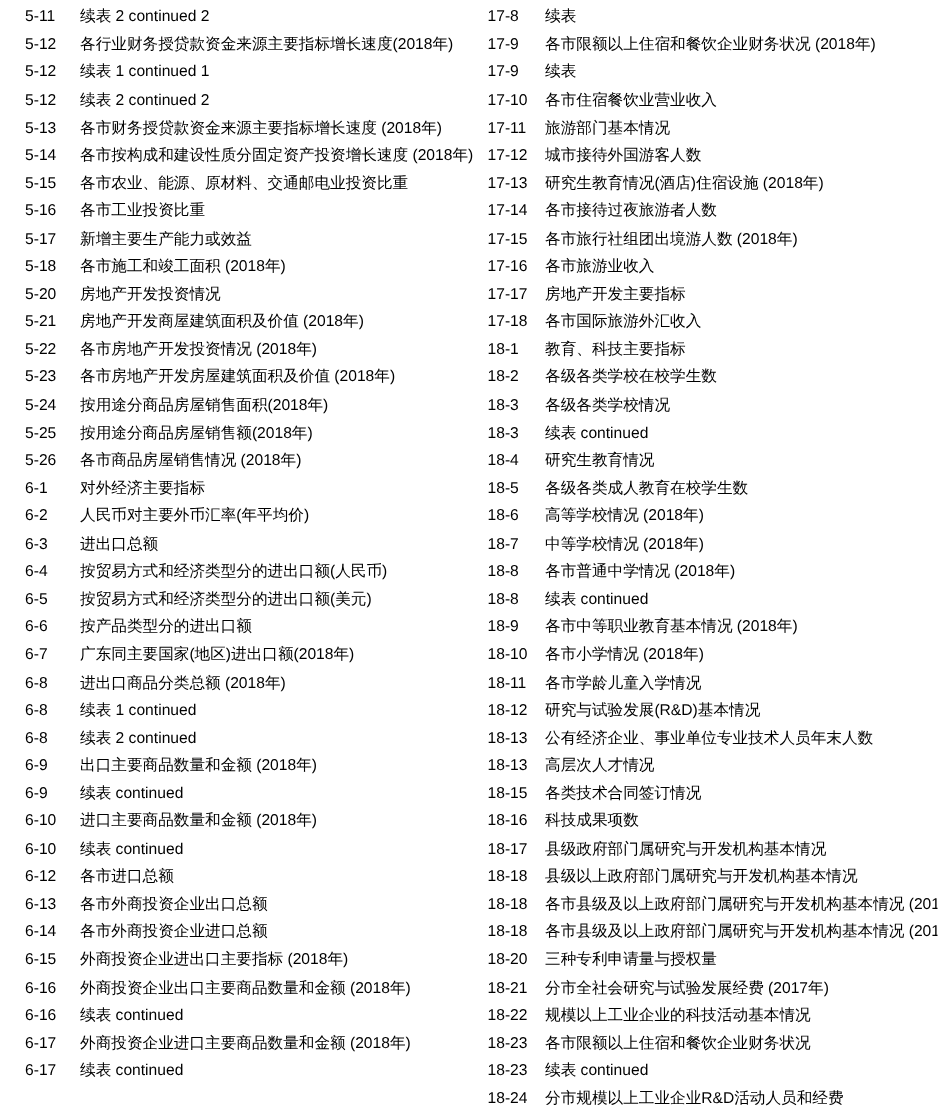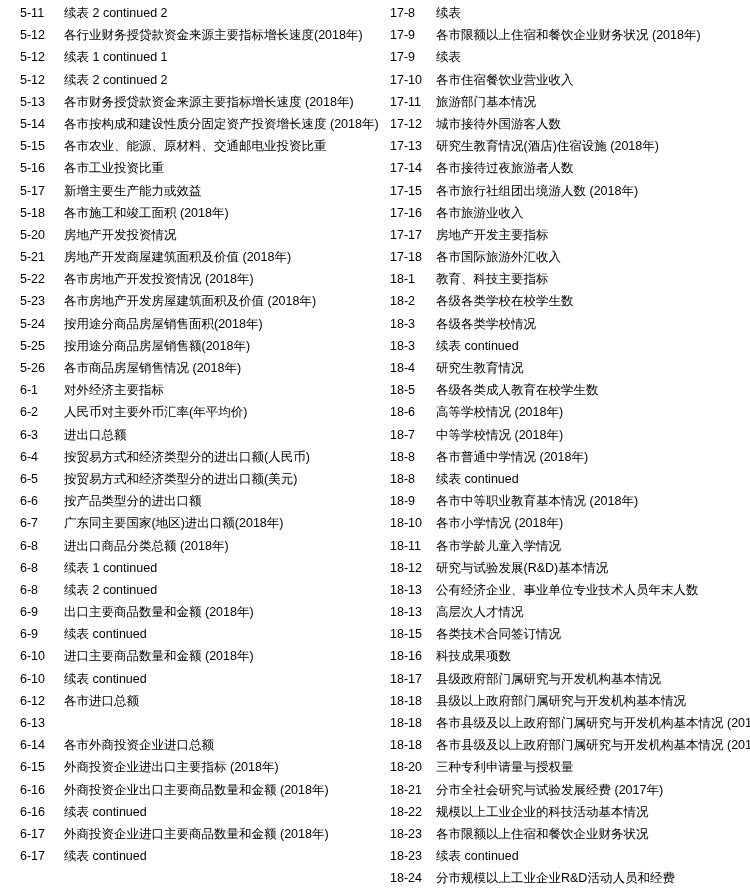--- a/index.html
+++ b/index.html
@@ -201,20 +201,21 @@
       <div class="toc-row">
           <span class="toc-num">6-10</span>
           <span class="toc-title">续表  continued</span>
         </div>
       <div class="toc-row">
           <span class="toc-num">6-12</span>
           <span class="toc-title">各市进口总额</span>
         </div>
       <div class="toc-row">
           <span class="toc-num">6-13</span>
+          <span class="toc-title">各市外商投资企业出口总额</span>
         </div>
       <div class="toc-row">
           <span class="toc-num">6-14</span>
           <span class="toc-title">各市外商投资企业进口总额</span>
         </div>
       <div class="toc-row">
           <span class="toc-num">6-15</span>
           <span class="toc-title">外商投资企业进出口主要指标 (2018年)</span>
         </div>
       <div class="toc-row">

